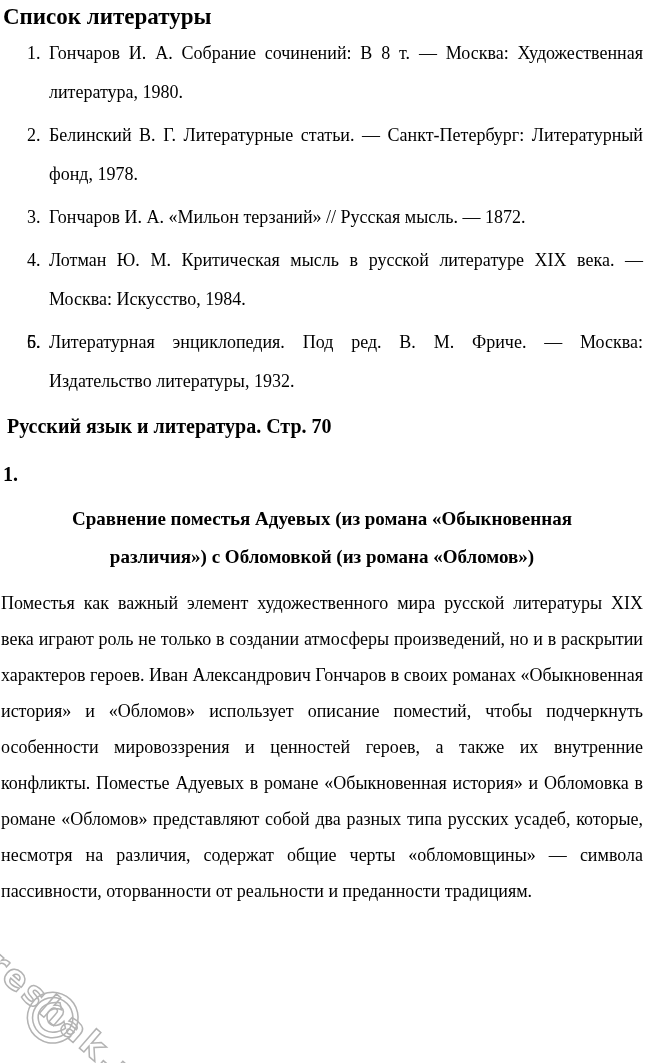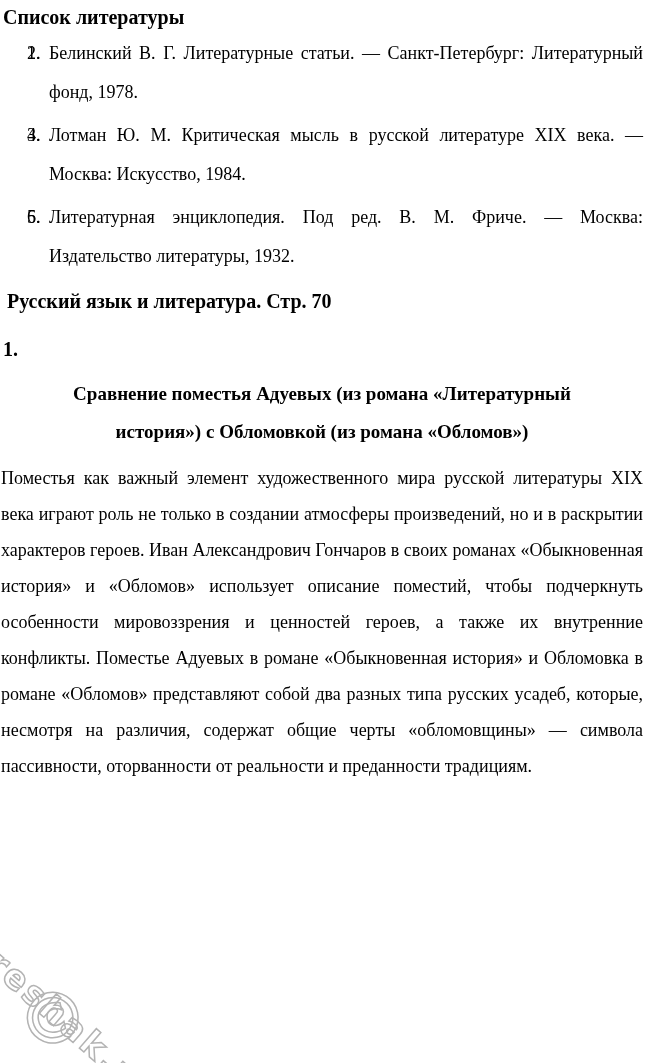--- a/index.html
+++ b/index.html
@@ -19,21 +19,21 @@
   .page {
     position: relative;
     width: 644px;
     height: 1063px;
     padding: 0 1px;
     box-sizing: border-box;
   }
   .bib-title {
     margin: 0;
     padding: 4px 0 0 2px;
-    font-size: 20px;
+    font-size: 23px;
     line-height: 26px;
     font-weight: bold;
   }
   .bib-list {
     margin: 4px 0 0 0;
     padding: 0;
     list-style: none;
   }
   .bib-item {
     position: relative;
@@ -120,46 +120,48 @@
 </head>
 <body>
 
 <div class="page">
 
   <h1 class="bib-title">Список литературы</h1>
 
   <ol class="bib-list">
     <li class="bib-item">
       <span class="bib-num">1.</span>
+      <span class="bib-text">Гончаров И. А. Собрание сочинений: В 8 т. — Москва: Художественная литература, 1980.</span>
     </li>
     <li class="bib-item">
       <span class="bib-num">2.</span>
       <span class="bib-text">Белинский В. Г. Литературные статьи. — Санкт-Петербург: Литературный фонд, 1978.</span>
     </li>
     <li class="bib-item">
       <span class="bib-num">3.</span>
+      <span class="bib-text">Гончаров И. А. «Мильон терзаний» // Русская мысль. — 1872.</span>
     </li>
     <li class="bib-item">
       <span class="bib-num">4.</span>
       <span class="bib-text">Лотман Ю. М. Критическая мысль в русской литературе XIX века. — Москва: Искусство, 1984.</span>
     </li>
     <li class="bib-item">
       <span class="bib-num">5.</span>
     </li>
     <li class="bib-item">
       <span class="bib-num">6.</span>
       <span class="bib-text">Литературная энциклопедия. Под ред. В. М. Фриче. — Москва: Издательство литературы, 1932.</span>
     </li>
   </ol>
 
   <h2 class="section-header">Русский язык и литература. Стр. 70</h2>
 
   <div class="task-number">1.</div>
 
-  <h3 class="essay-title">Сравнение поместья Адуевых (из романа «Литературный история») с Обломовкой (из романа «Обломов»)</h3>
+  <h3 class="essay-title">Сравнение поместья Адуевых (из романа «Обыкновенная различия») с Обломовкой (из романа «Обломов»)</h3>
 
   <p class="essay-paragraph">Поместья как важный элемент художественного мира русской литературы XIX века играют роль не только в создании атмосферы произведений, но и в раскрытии характеров героев. Иван Александрович Гончаров в своих романах «Обыкновенная история» и «Обломов» использует описание поместий, чтобы подчеркнуть особенности мировоззрения и ценностей героев, а также их внутренние конфликты. Поместье Адуевых в романе «Обыкновенная история» и Обломовка в романе «Обломов» представляют собой два разных типа русских усадеб, которые, несмотря на различия, содержат общие черты «обломовщины» — символа пассивности, оторванности от реальности и преданности традициям.</p>
 
   <div class="watermark">
     <span class="wm-text">reshak.ru</span>
     <span class="wm-symbol">©</span>
   </div>
 
 </div>
 

